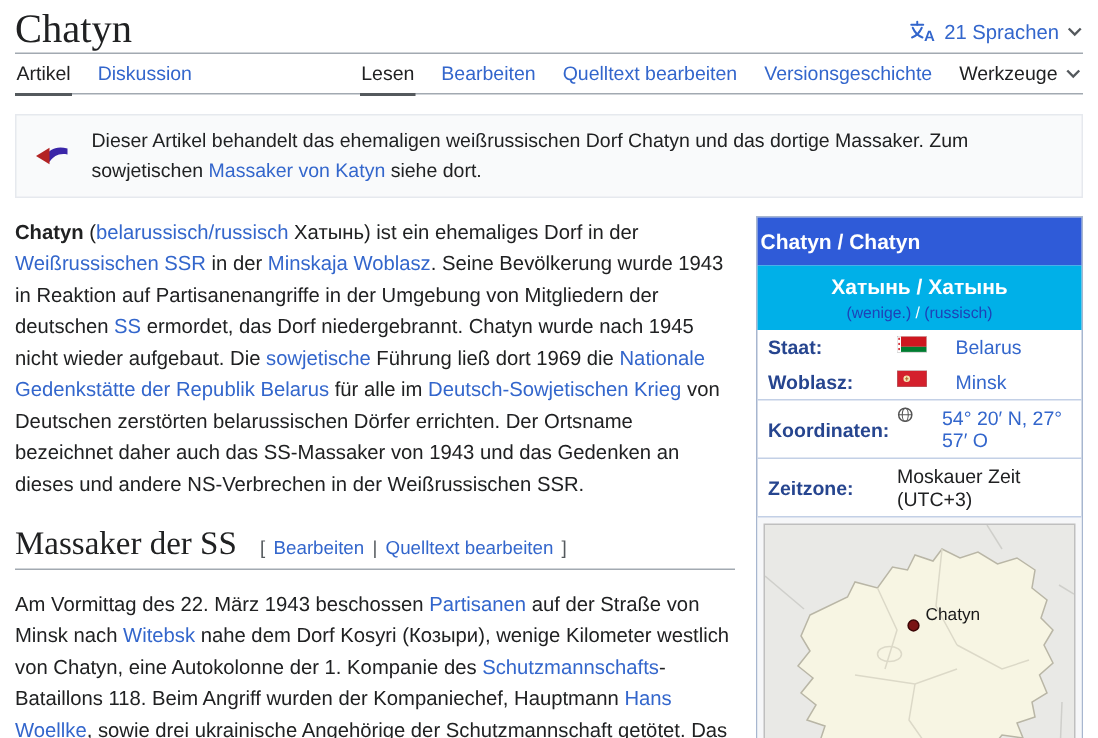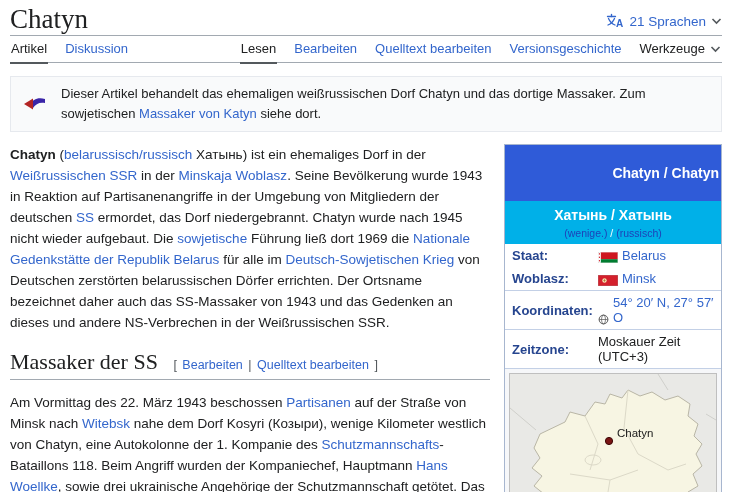--- a/index.html
+++ b/index.html
@@ -62,28 +62,28 @@
     overflow:hidden; 
   }
   .editsection{font-family:"Liberation Sans",sans-serif;font-size:12.5px;color:#54595d;margin-left:10px;white-space:nowrap}
   .editsection .wlink{margin:0 2px}
 
   
   .infobox{
     float:right;width:218px;margin:0 0 10px 14px;border:1px solid #a7b6cf;
     background:#fff;font-size:13px;line-height:normal;
   }
-  .ib-h1{background:var(--ibh1);color:#fff;font-weight:bold;text-align:right;padding:20px 2px;font-size:14px}
+  .ib-h1{background:var(--ibh1);color:#fff;font-weight:bold;text-align:left;padding:8px 2px;font-size:14px}
   .ib-h2{background:var(--ibh2);color:#fff;text-align:center;padding:6px 2px 5px}
   .ib-native{font-weight:bold;font-size:14px}
   .ib-langs{font-size:10.5px;margin-top:4px}
   .ib-langs .wlink{color:#1d42b8}
   .ib-row{display:flex;align-items:center;padding:4px 7px}
   .ib-label{width:86px;flex:0 0 86px;font-weight:bold;color:#26458f}
-  .ib-value{display:flex;align-items:flex-end;gap:4px}
+  .ib-value{display:flex;align-items:flex-start;gap:19px}
   .ib-sep{border-top:1px solid #c3d0e6}
   .flag{display:inline-block;line-height:0}
   .ib-map{border-top:1px solid #c3d0e6;padding:4px;background:#f6f7f9}
   .map-frame{border:1px solid #bfbfbf;line-height:0}
 
   .chev{stroke:#54595d;stroke-width:1.6;fill:none}
 </style>
 </head>
 <body>
 

